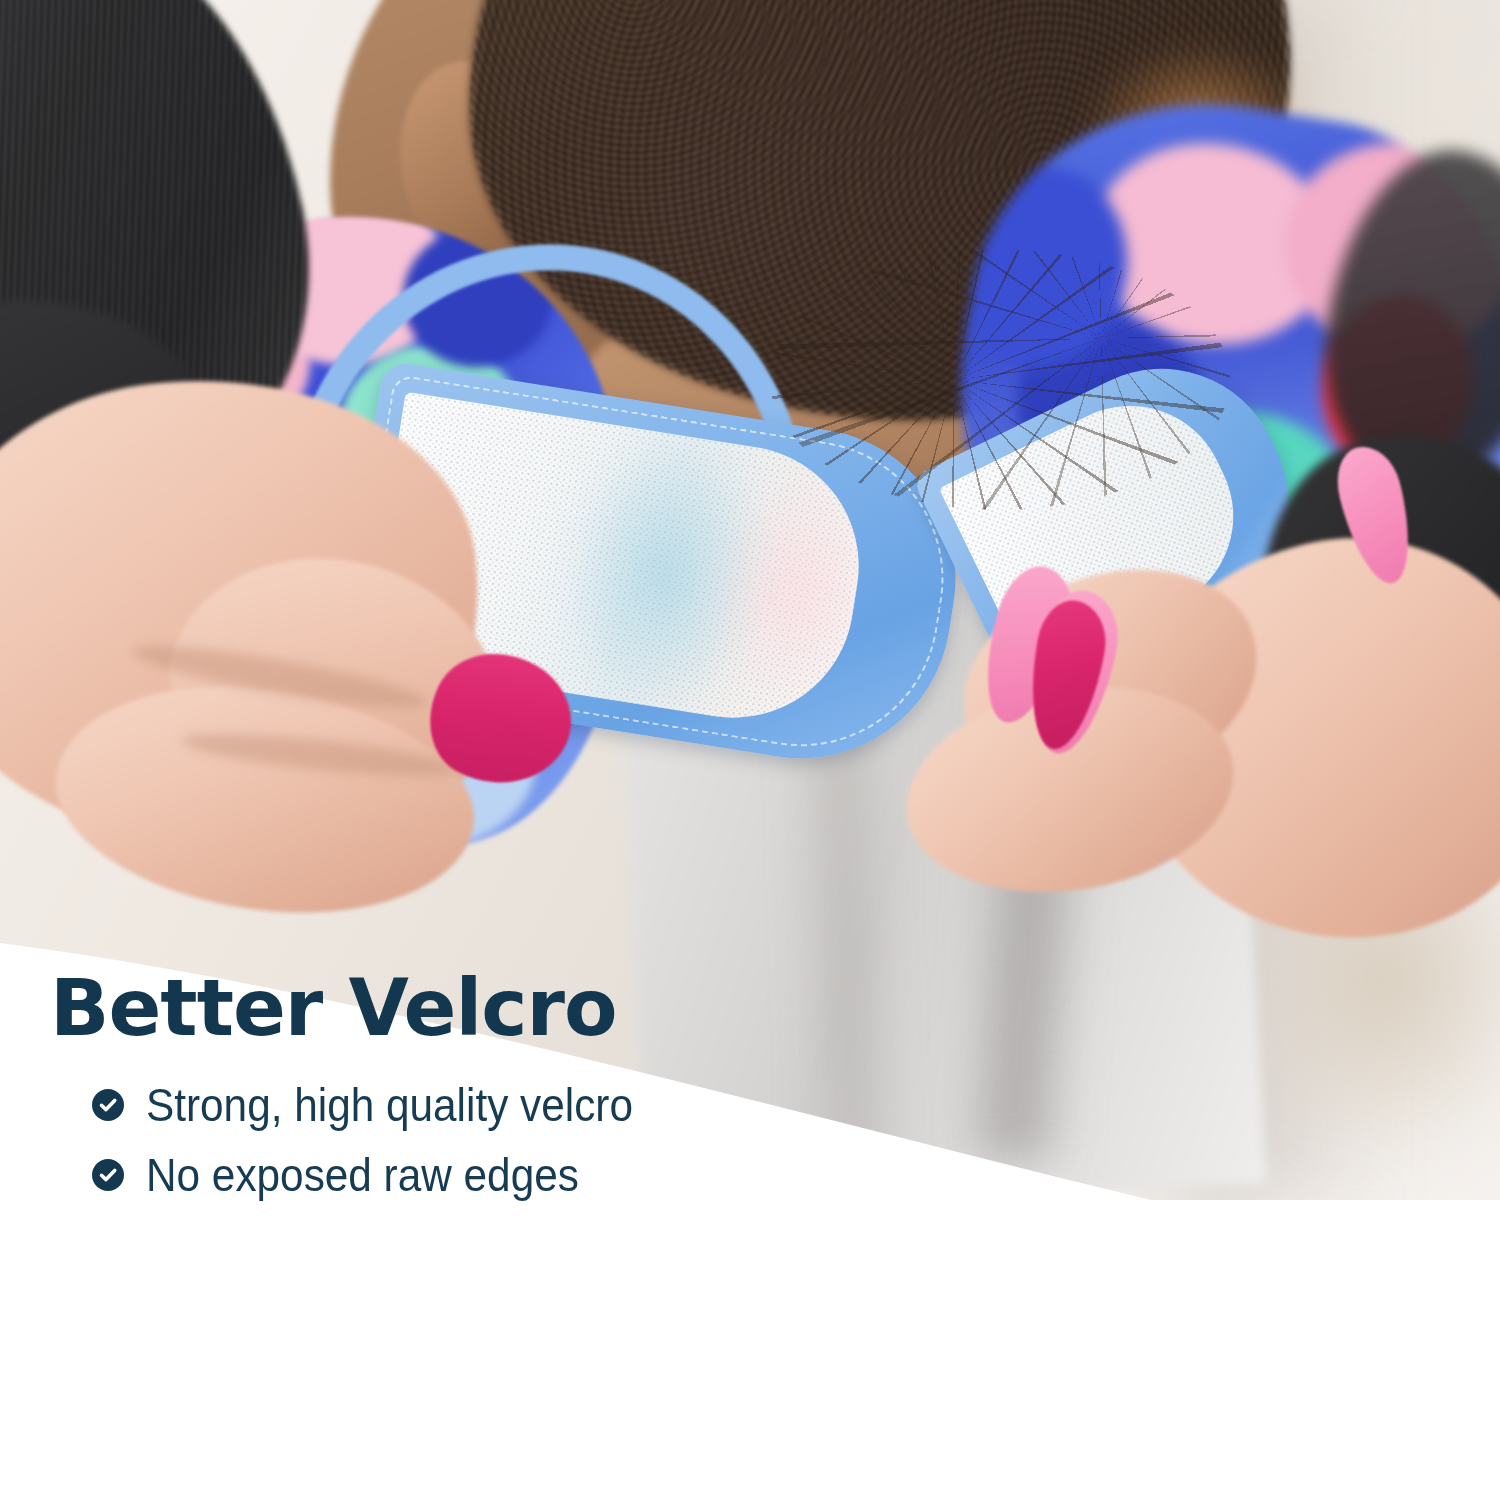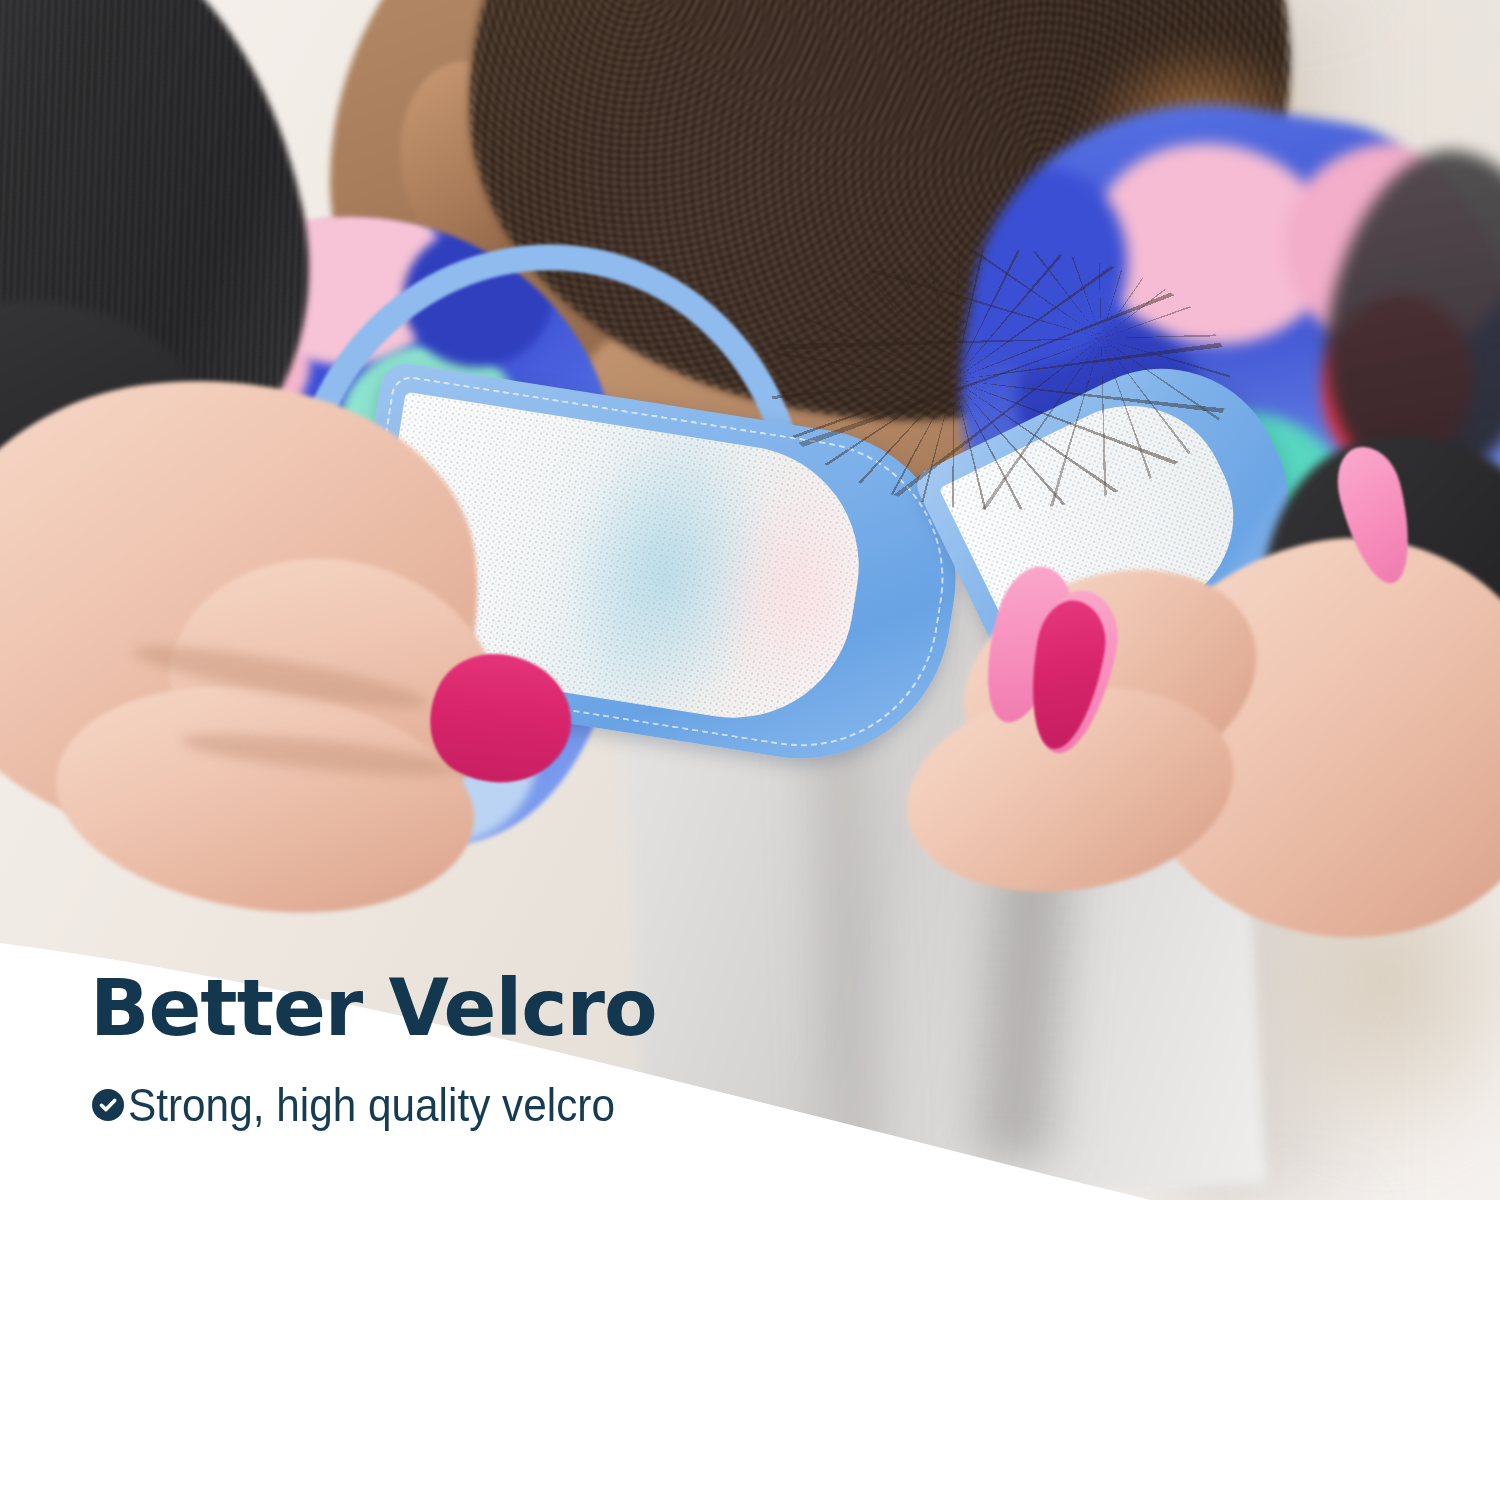--- a/index.html
+++ b/index.html
@@ -313,37 +313,37 @@
     pointer-events:none;
   }
   .curve-panel svg{display:block;width:1500px;height:700px;}
 
   
   .content{
     position:absolute;left:0;top:960px;width:1500px;
   }
   .headline{
     margin:0;
-    padding:0 0 0 90px;
+    padding:0 0 0 50px;
     font-family:"DejaVu Sans", sans-serif;
     font-weight:bold;
     font-size:78px;
     line-height:96px;
     letter-spacing:-1px;
     color:#12374e;
   }
   .bullets{
     list-style:none;
     margin:14px 0 0 0;
     padding:0 0 0 92px;
   }
   .bullets li{
     display:flex;
     align-items:center;
-    gap:4px;
+    gap:22px;
     height:70px;
   }
   .chk{
     flex:0 0 auto;
     width:32px;height:32px;
     display:block;
   }
   .blabel{
     font-family:"Liberation Sans", sans-serif;
     font-size:46px;
@@ -451,16 +451,23 @@
     <h1 class="headline">Better Velcro</h1>
 
     <ul class="bullets">
       <li>
         <svg class="chk" viewBox="0 0 32 32">
           <circle cx="16" cy="16" r="16" fill="#14384f"></circle>
           <path d="M9.5 16.3 L14 20.6 L22.7 11.4" stroke="#ffffff" stroke-width="3.6" fill="none" stroke-linecap="round" stroke-linejoin="round"></path>
         </svg>
         <span class="blabel">Strong, high quality velcro</span>
       </li>
+      <li>
+        <svg class="chk" viewBox="0 0 32 32">
+          <circle cx="16" cy="16" r="16" fill="#14384f"></circle>
+          <path d="M9.5 16.3 L14 20.6 L22.7 11.4" stroke="#ffffff" stroke-width="3.6" fill="none" stroke-linecap="round" stroke-linejoin="round"></path>
+        </svg>
+        <span class="blabel">No exposed raw edges</span>
+      </li>
     </ul>
   </div>
 
 </div>
 
 </body></html>

